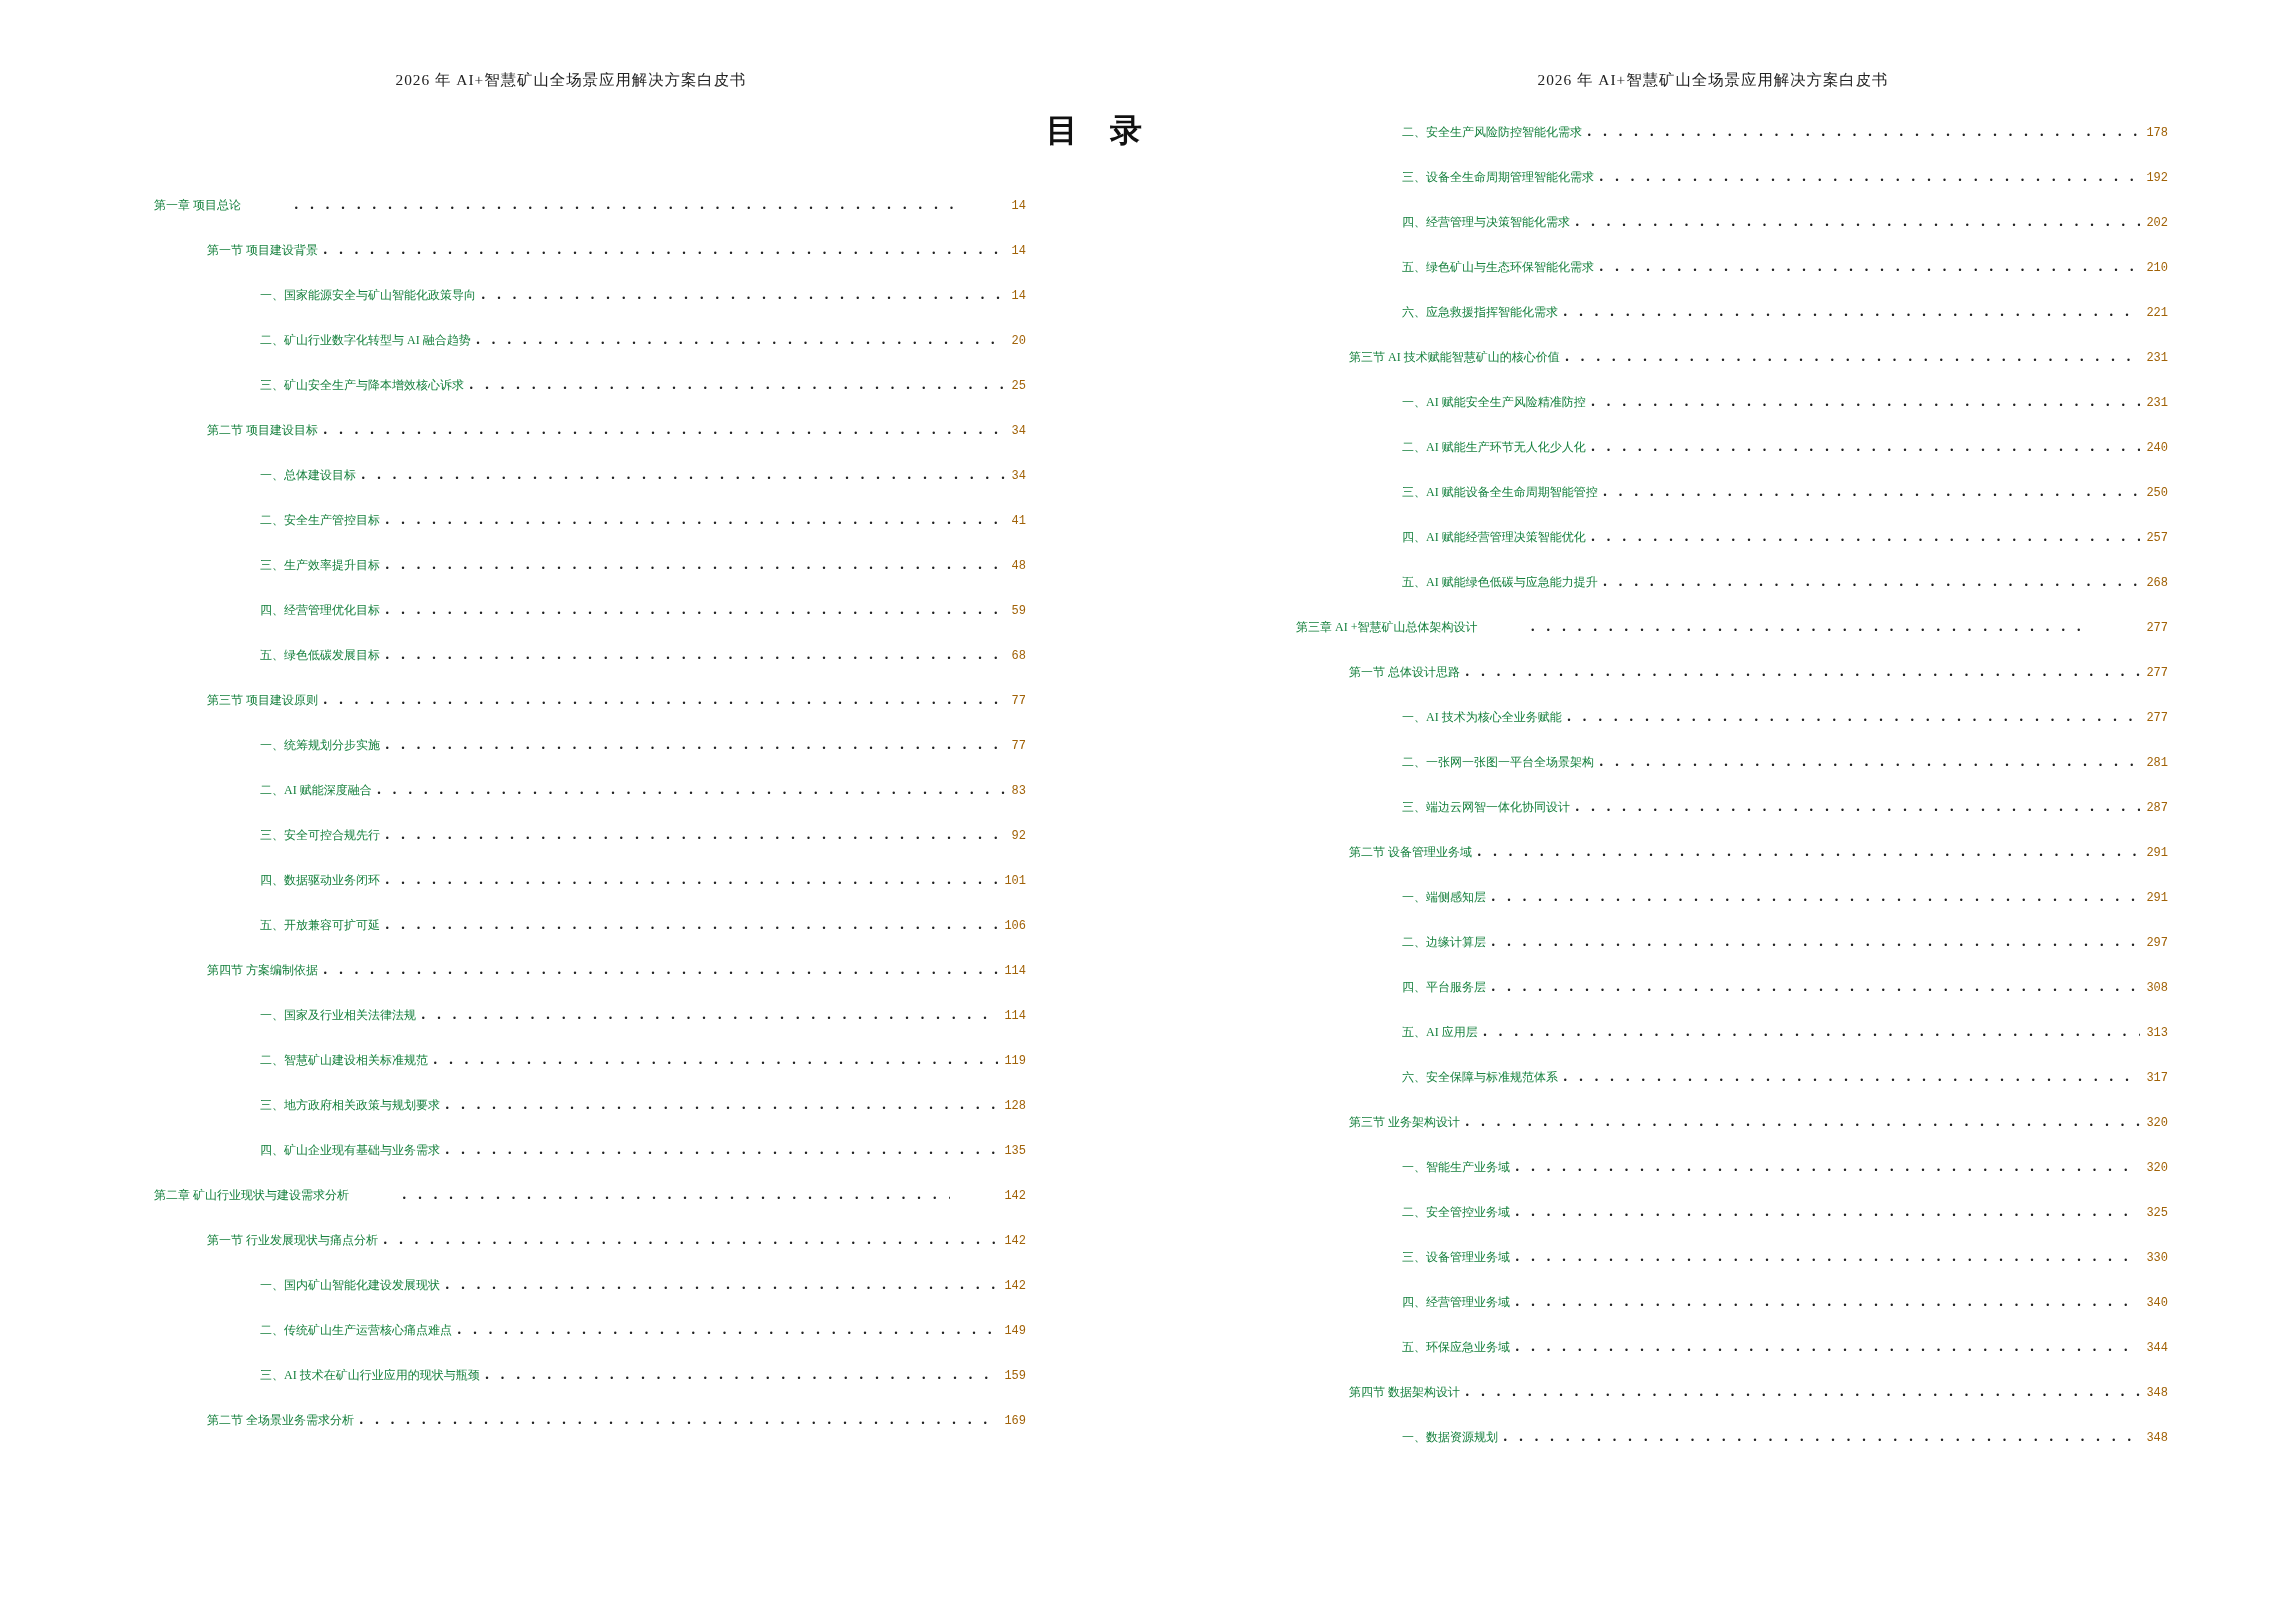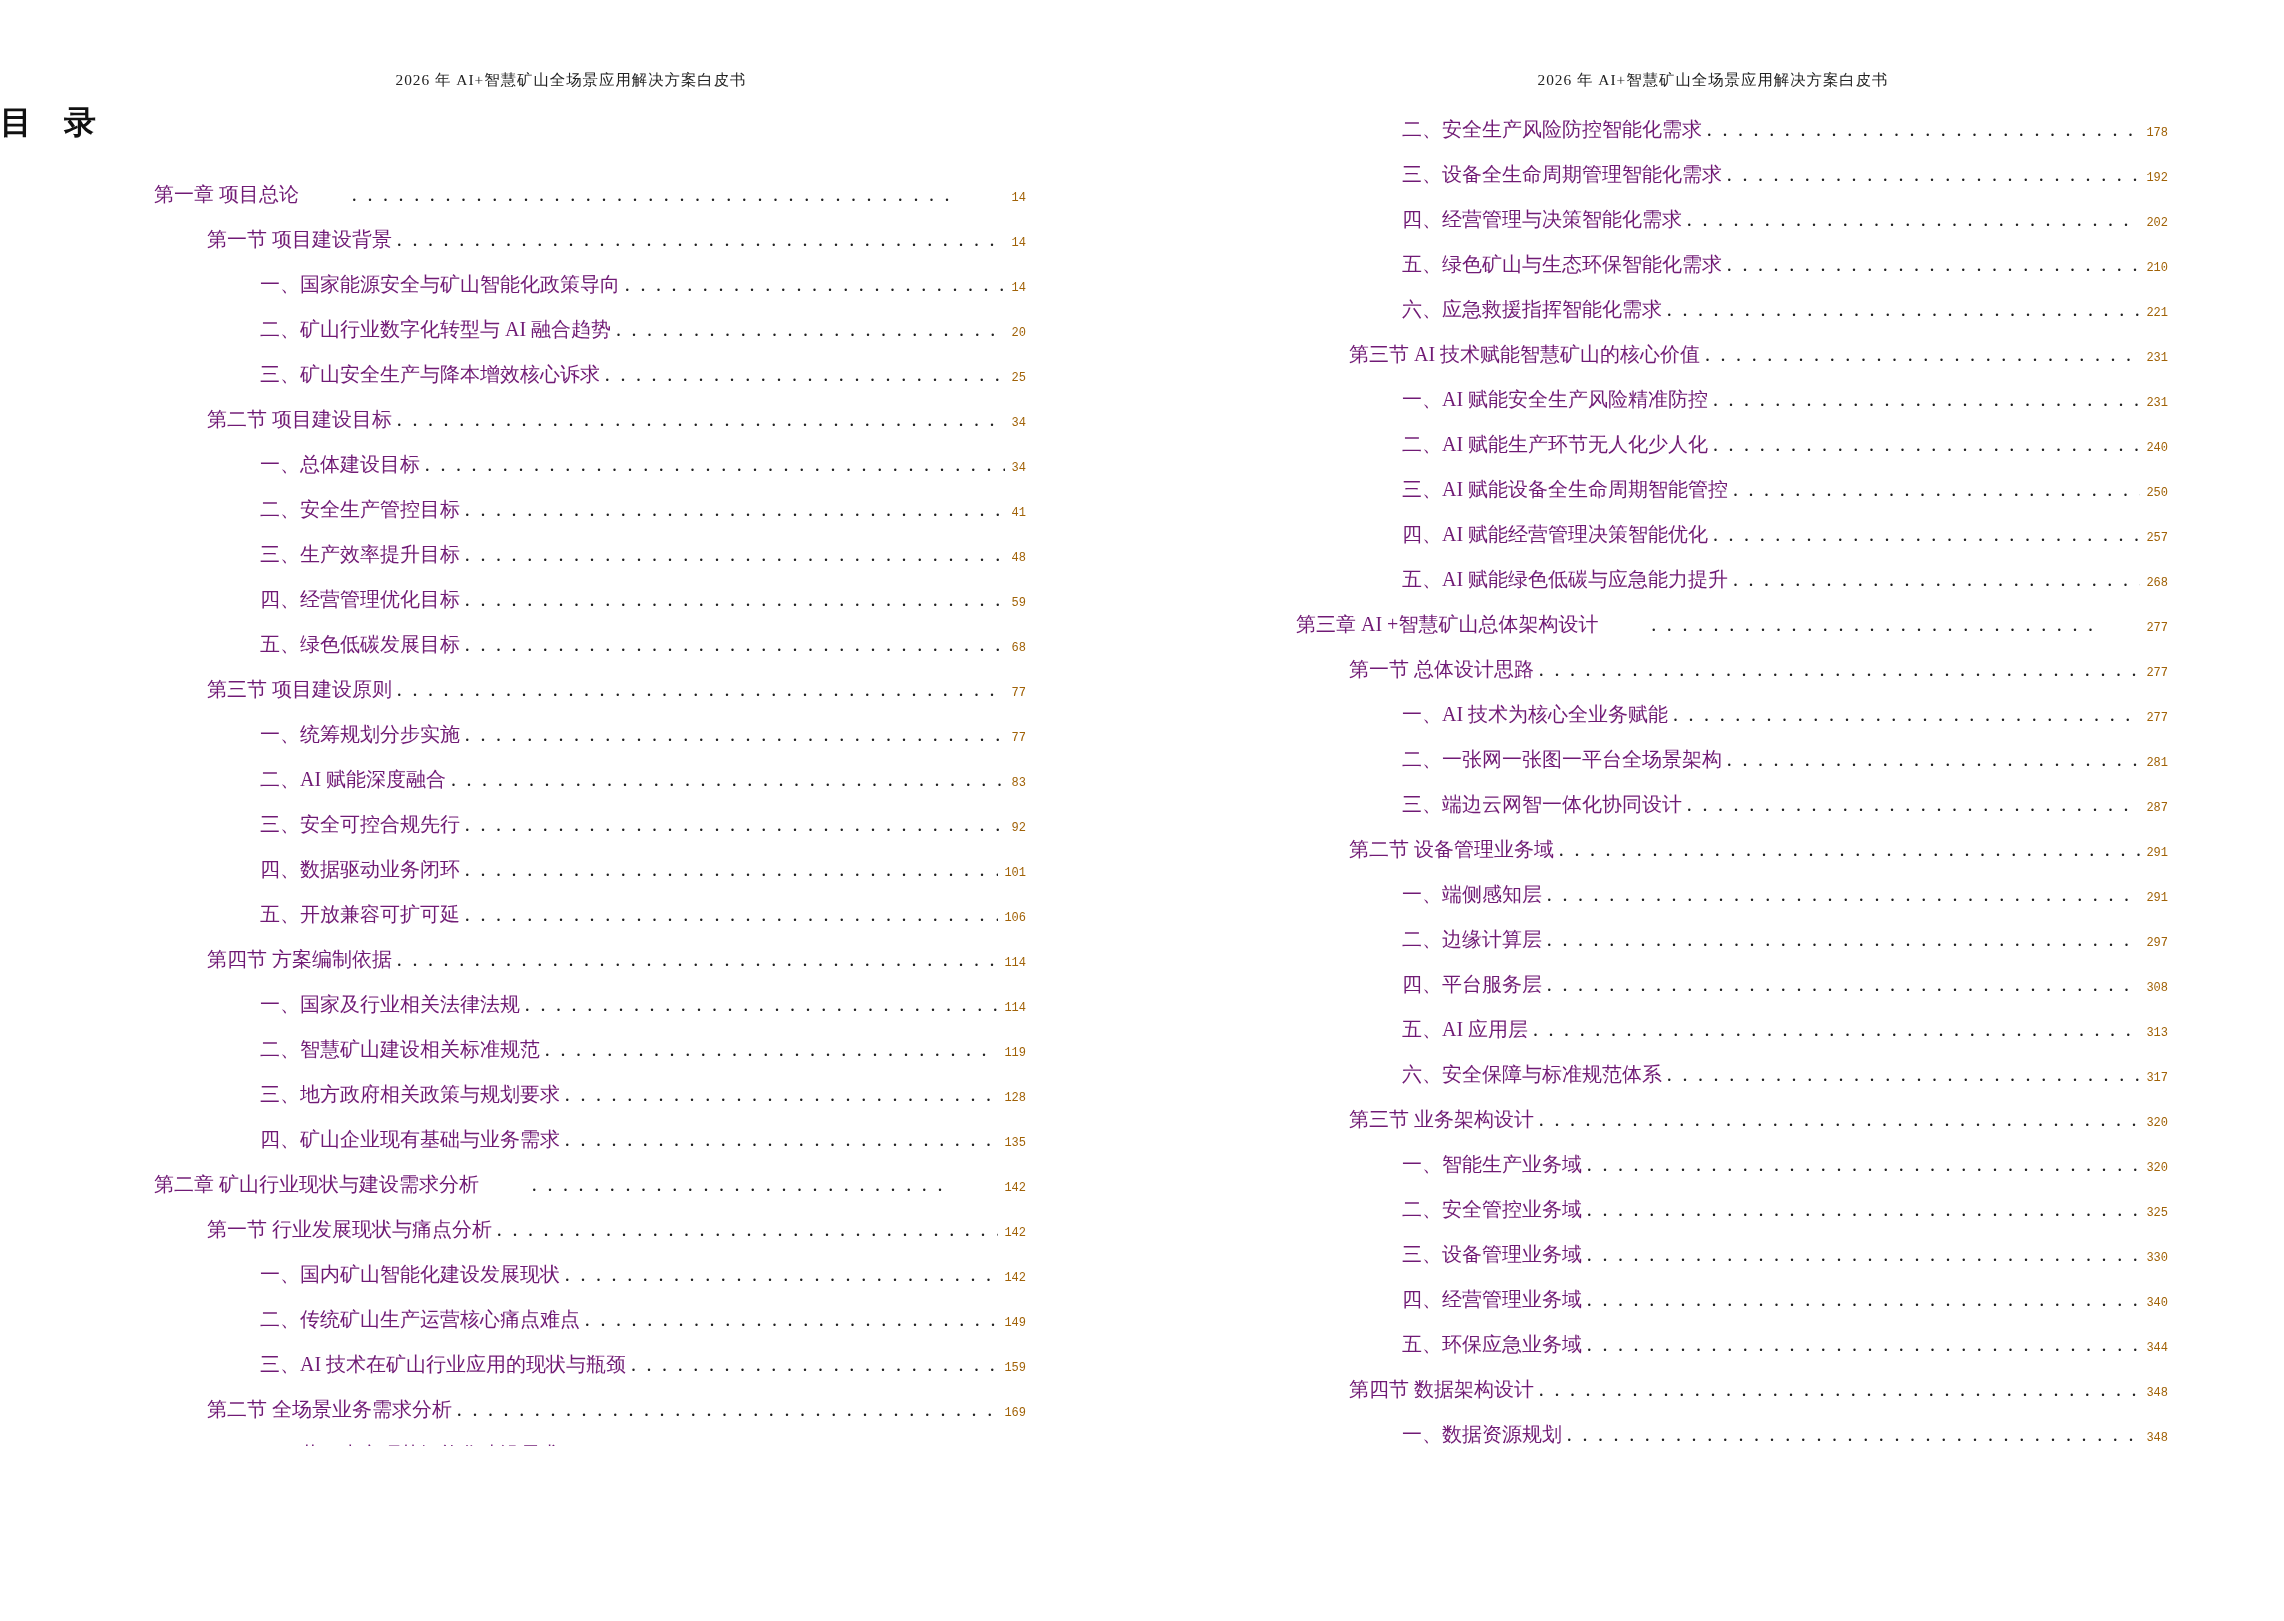--- a/index.html
+++ b/index.html
@@ -28,22 +28,22 @@
   .page-header {
     padding-top: 72px;
     text-align: center;
     font-size: 15.4px;
     line-height: 1.1;
     letter-spacing: 1px;
     color: #222222;
     white-space: nowrap;
   }
   .doc-title {
-    margin: 17px 0 0 0;
-    text-align: left;
+    margin: 25px 0 0 0;
+    text-align: right;
     font-size: 32px;
     line-height: 1;
     font-weight: bold;
     color: #111111;
   }
 
   .toc {
     padding-left: 154px;
     padding-right: 116px;
   }
@@ -55,22 +55,22 @@
     align-items: baseline;
     height: 45px;
     overflow: hidden;
   }
   .toc-row > span { line-height: 45px; white-space: nowrap; }
   .toc-row.level-chapter { padding-left: 0; gap: 48px; }
   .toc-row.level-section { padding-left: 53px; }
   .toc-row.level-item    { padding-left: 106px; }
 
   .toc-label {
-    font-size: 20px;
-    color: #701a75;
+    font-size: 12px;
+    color: #15803d;
   }
   .dots {
     flex: 1;
     overflow: hidden;
     margin: 0 6.7px 0 4.8px;
     font-size: 20px;
     color: #222222;
     letter-spacing: 10.6px;
   }
   .dots::after {

